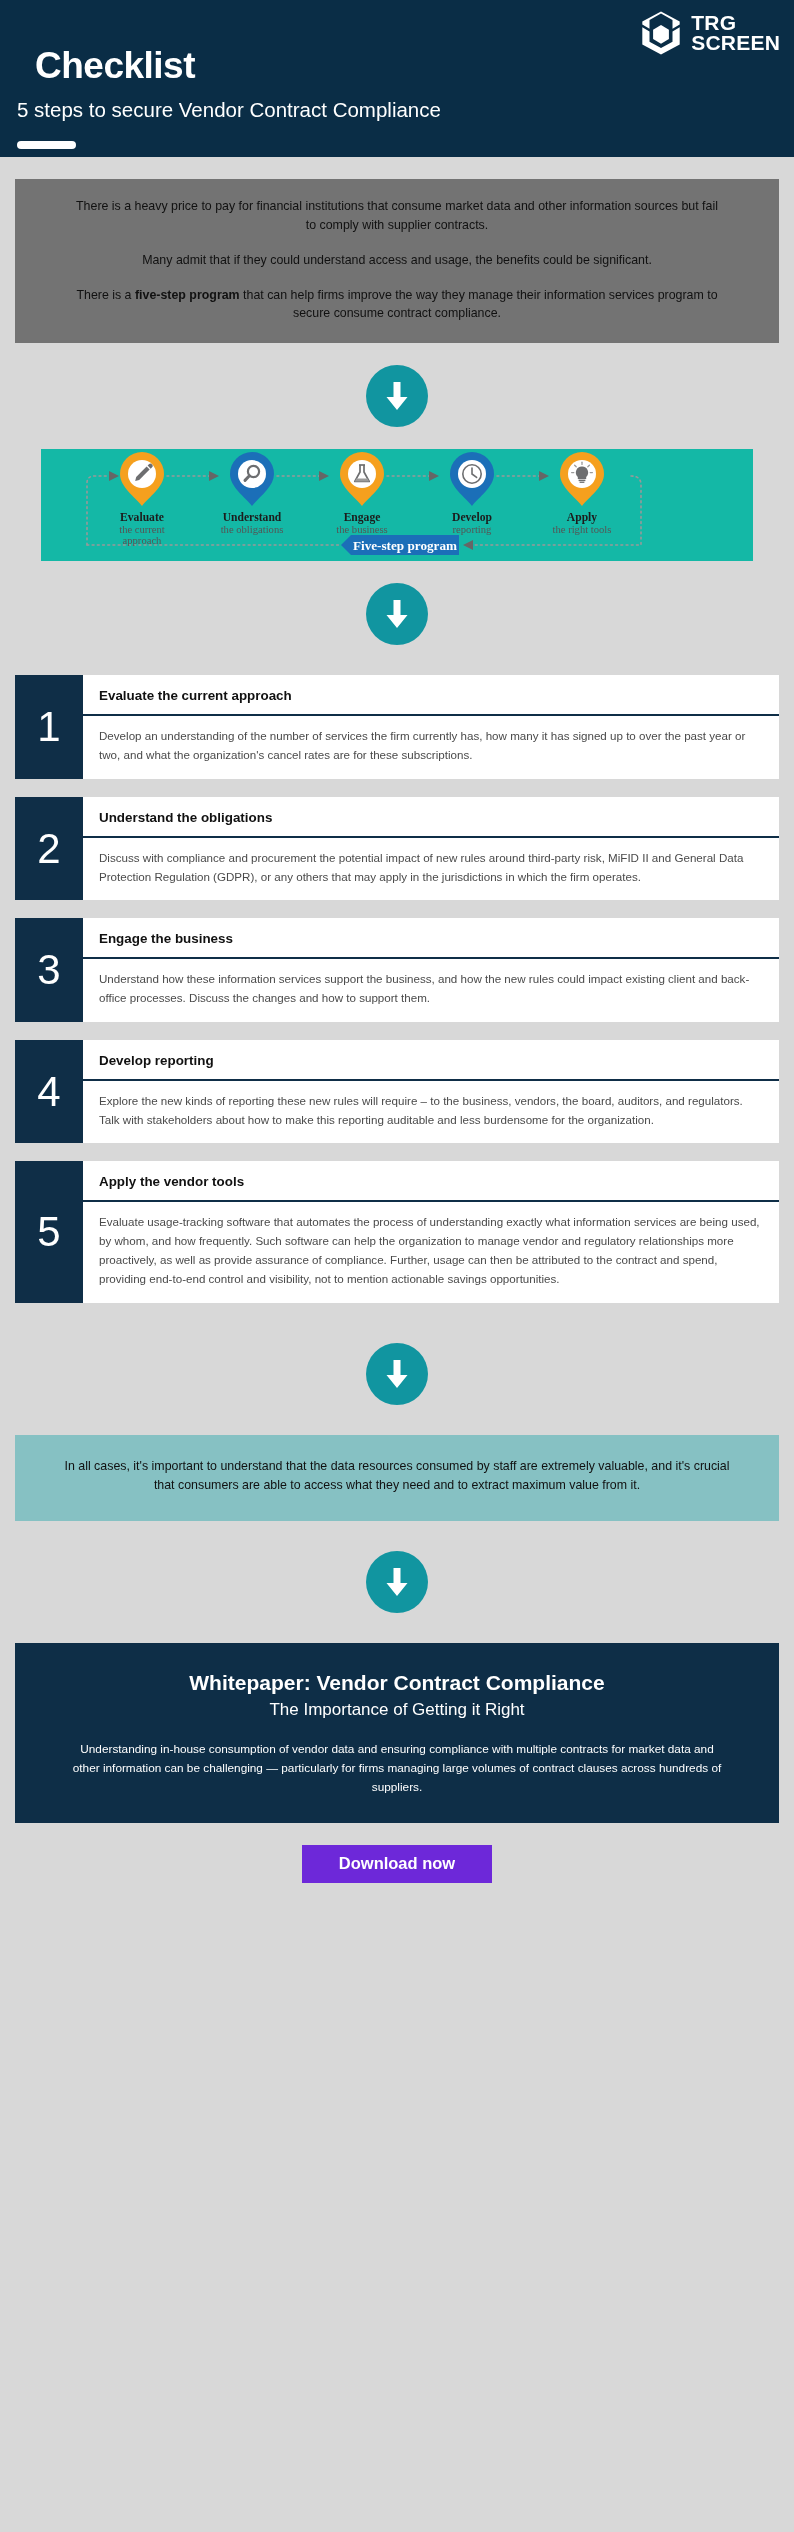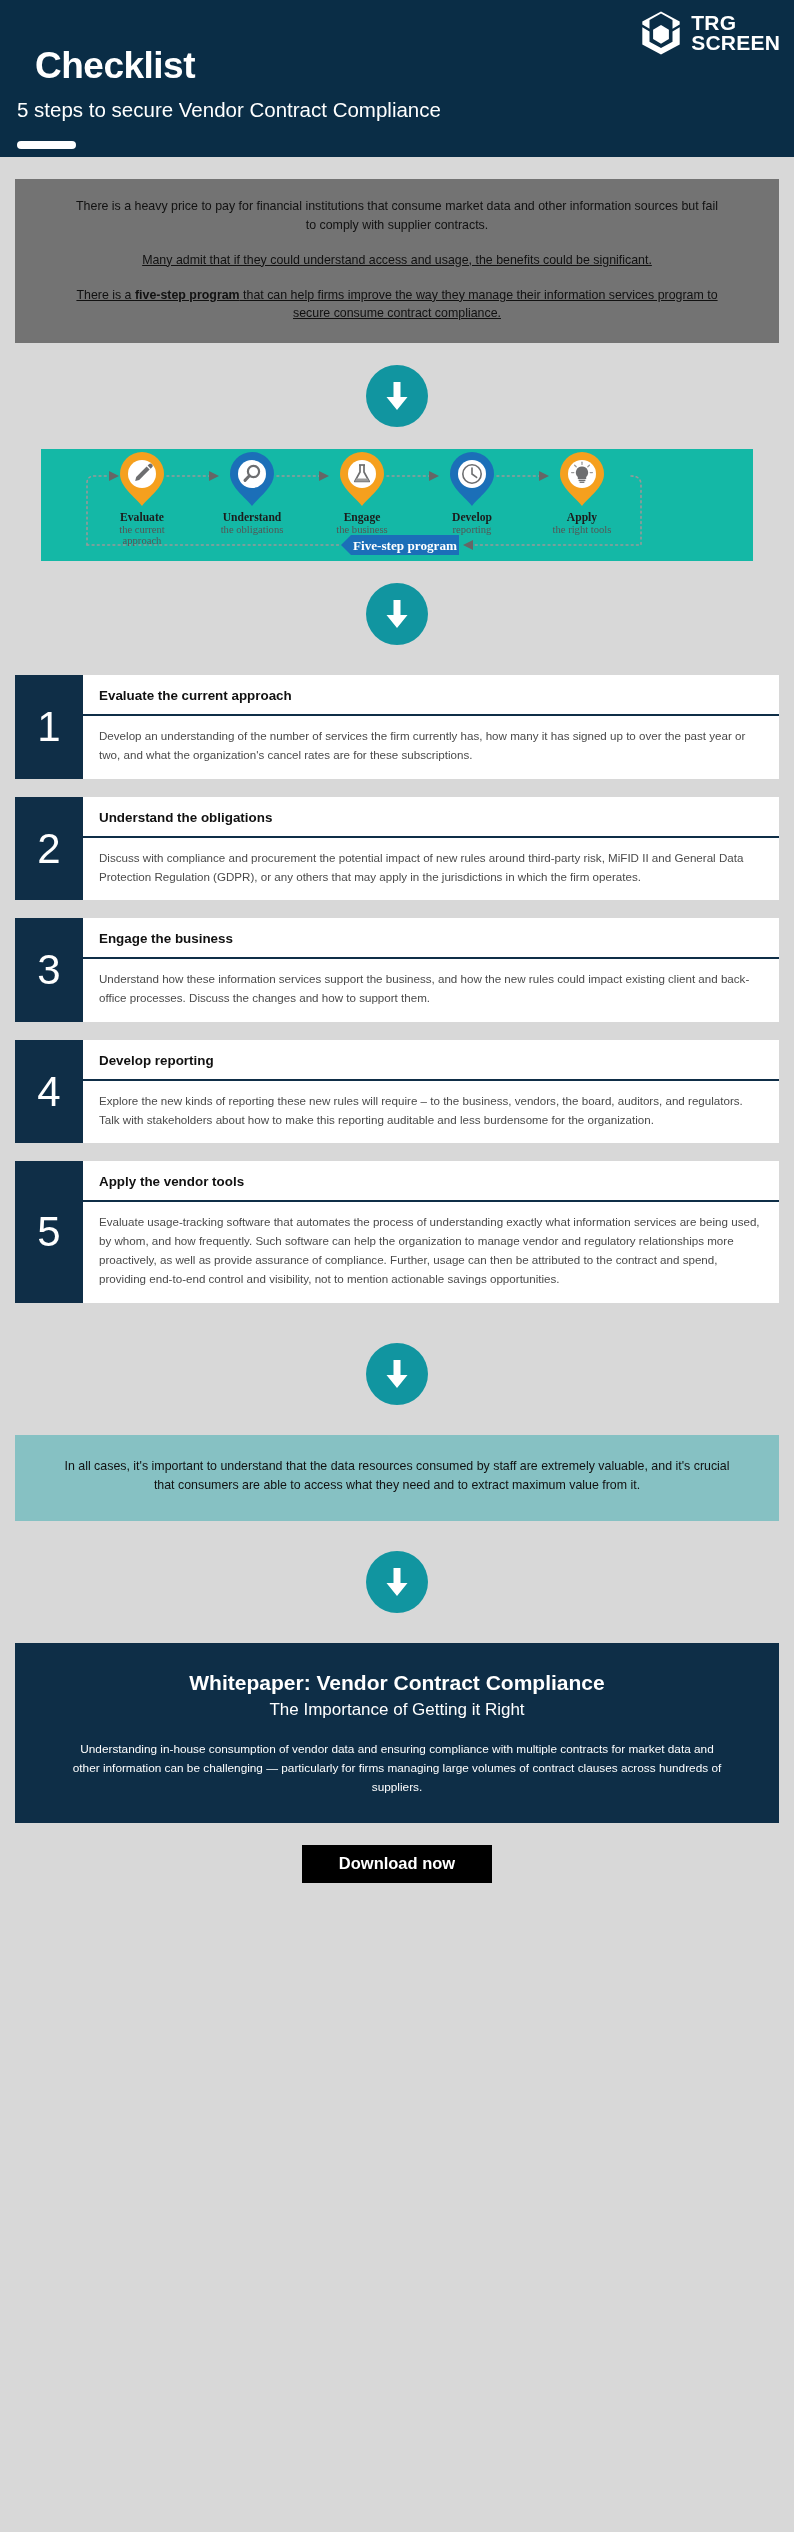--- a/index.html
+++ b/index.html
@@ -65,21 +65,21 @@
   .teal-block {
     background: #737373;
     width: 764px;
     margin: 22px auto 0;
     padding: 18px 60px 20px;
     text-align: center;
     color: #111111;
     font-size: 12.4px;
     line-height: 1.52;
   }
-  .teal-block p + p { margin-top: 16px; text-decoration: underline; }
+  .teal-block p + p { margin-top: 16px; }
   .teal-block b { font-weight: bold; }
 
   .teal-block-2 {
     background: #86c1c3;
     width: 764px;
     margin: 0 auto;
     padding: 22px 46px 26px;
     text-align:center;
     color:#111;
     font-size: 12.4px;
@@ -173,21 +173,21 @@
   .wp-body {
     font-size: 11.8px;
     line-height: 1.62;
     padding: 0 18px;
   }
   .cta-row {
     width:764px; margin: 22px auto 0;
     display:flex; justify-content:center;
   }
   .cta-btn {
-    background: #000000;
+    background: #6d28d9;
     color: #ffffff;
     font-size: 16.5px;
     font-weight: bold;
     border: none;
     padding: 9px 0 10px;
     width: 190px;
     text-align:center;
     cursor: pointer;
     font-family: "Liberation Sans", sans-serif;
   }

